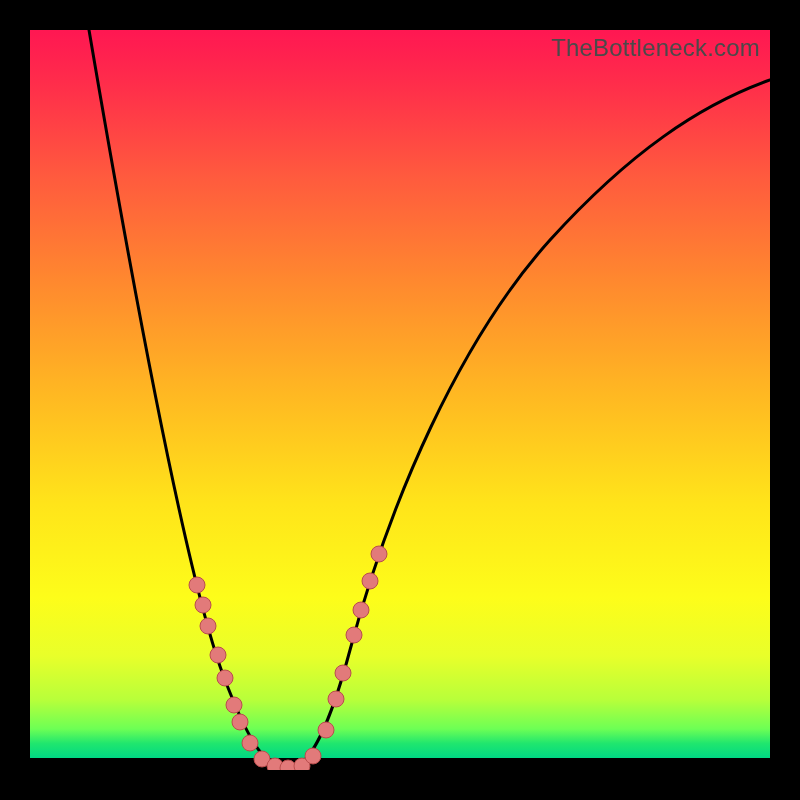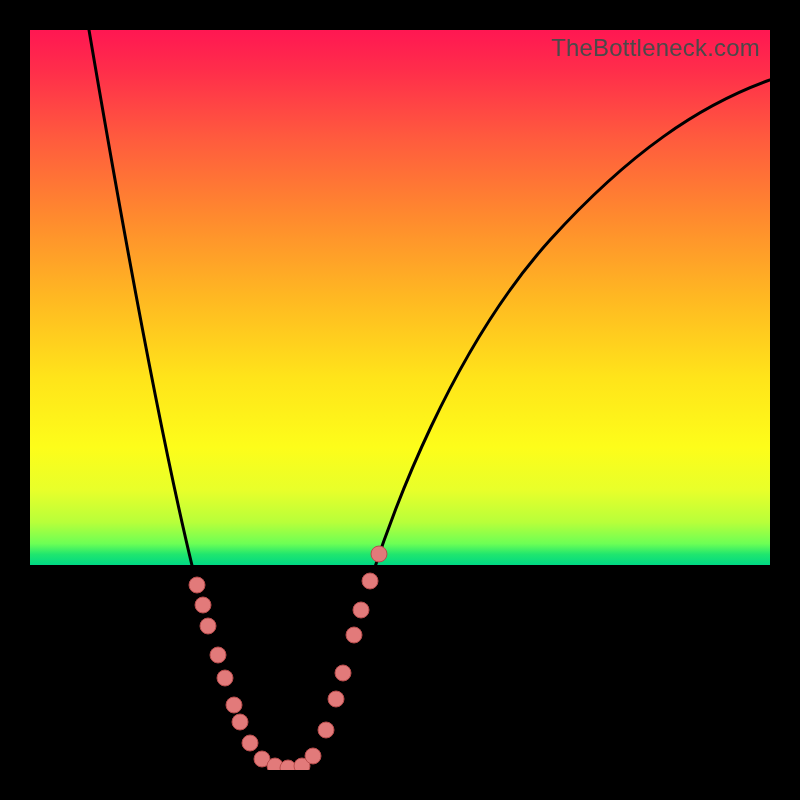--- a/index.html
+++ b/index.html
@@ -15,21 +15,21 @@
     position: relative;
     width: 800px;
     height: 800px;
     background: #000;
   }
   .plot {
     position: absolute;
     left: 30px;
     top: 30px;
     width: 740px;
-    height: 535px;
+    height: 728px;
     background: linear-gradient(to bottom,
       #ff1752 0%,
       #ff2f4a 8%,
       #ff5a3e 20%,
       #ff8a2e 35%,
       #ffb822 50%,
       #ffe41a 65%,
       #fdfd1a 78%,
       #e8ff2a 86%,
       #b8ff3a 92%,

